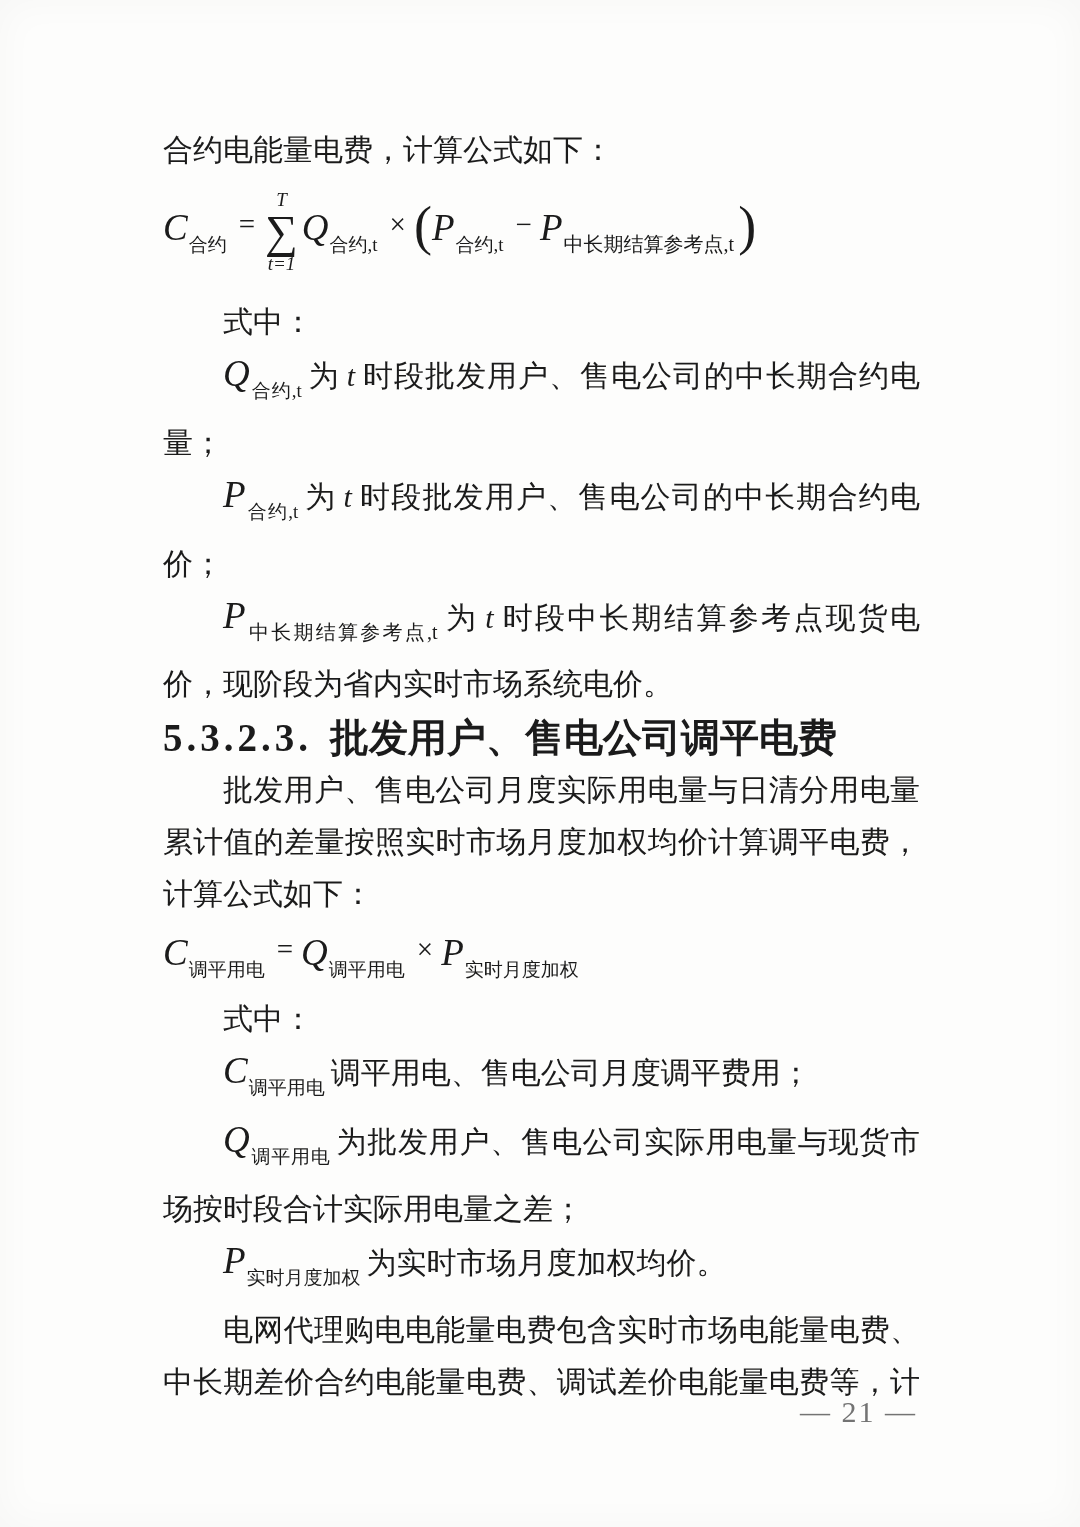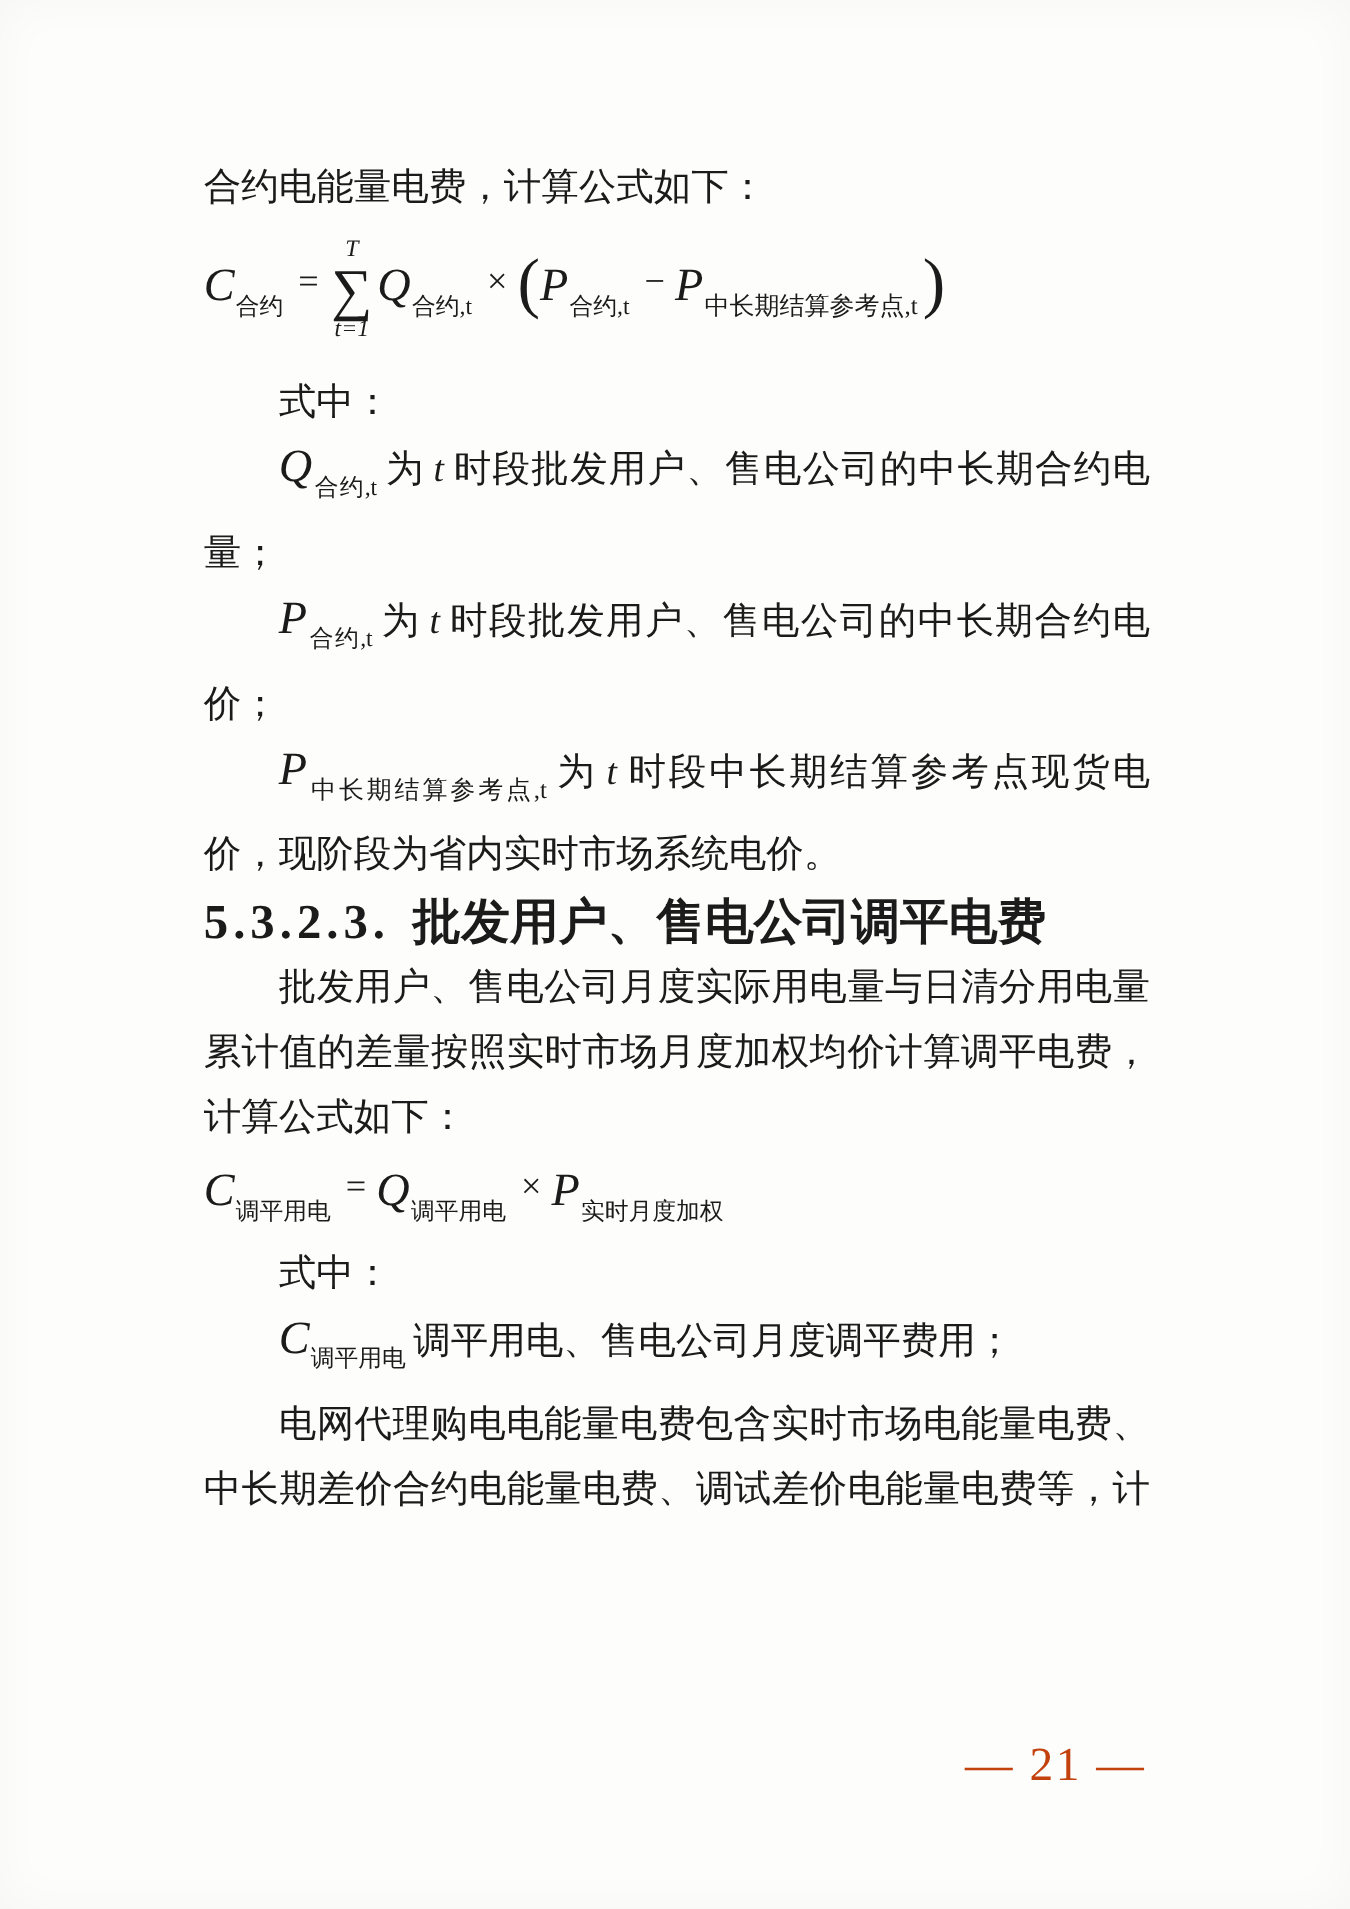--- a/index.html
+++ b/index.html
@@ -47,22 +47,22 @@
   }
   .sum-top { font-size:19px; font-style:italic; line-height:20px; }
   .sum-sym { font-size:46px; line-height:44px; }
   .sum-bot { font-size:19px; font-style:italic; line-height:20px; }
   .tvar { font-style:italic; font-size:30px; margin:0 7px; }
   .def-head .msub { margin-right:6px; }
   
   .page-number {
     position:absolute;
     top:1392px; right:163px;
-    font-size:38px; line-height:40px;
-    color:#c2410c;
+    font-size:30px; line-height:40px;
+    color:#737373;
     letter-spacing:2px;
   }
 </style>
 </head>
 <body>
 
 <div class="page">
   <div class="content">
 
     <p class="para">合约电能量电费，计算公式如下：</p>
@@ -89,21 +89,23 @@
     <p class="para indent">批发用户、售电公司月度实际用电量与日清分用电量累计值的差量按照实时市场月度加权均价计算调平电费，计算公式如下：</p>
 
     <div class="formula formula-2">
       <span class="mvar">C</span><span class="msub">调平用电</span><span class="mop">=</span><span class="mvar">Q</span><span class="msub">调平用电</span><span class="mop">×</span><span class="mvar">P</span><span class="msub">实时月度加权</span>
     </div>
 
     <p class="para indent">式中：</p>
 
     <p class="para indent def-head"><span class="mvar">C</span><span class="msub">调平用电</span><span>调平用电、售电公司月度调平费用；</span></p>
 
+    <p class="para indent def-head"><span class="mvar">Q</span><span class="msub">调平用电</span><span>为批发用户、售电公司实际用电量与现货市场按时段合计实际用电量之差；</span></p>
 
+    <p class="para indent def-head"><span class="mvar">P</span><span class="msub">实时月度加权</span><span>为实时市场月度加权均价。</span></p>
 
 
     <p class="para indent justify-last">电网代理购电电能量电费包含实时市场电能量电费、中长期差价合约电能量电费、调试差价电能量电费等，计</p>
 
   </div>
 
   <div class="page-number">— 21 —</div>
 </div>
 
 </body></html>

